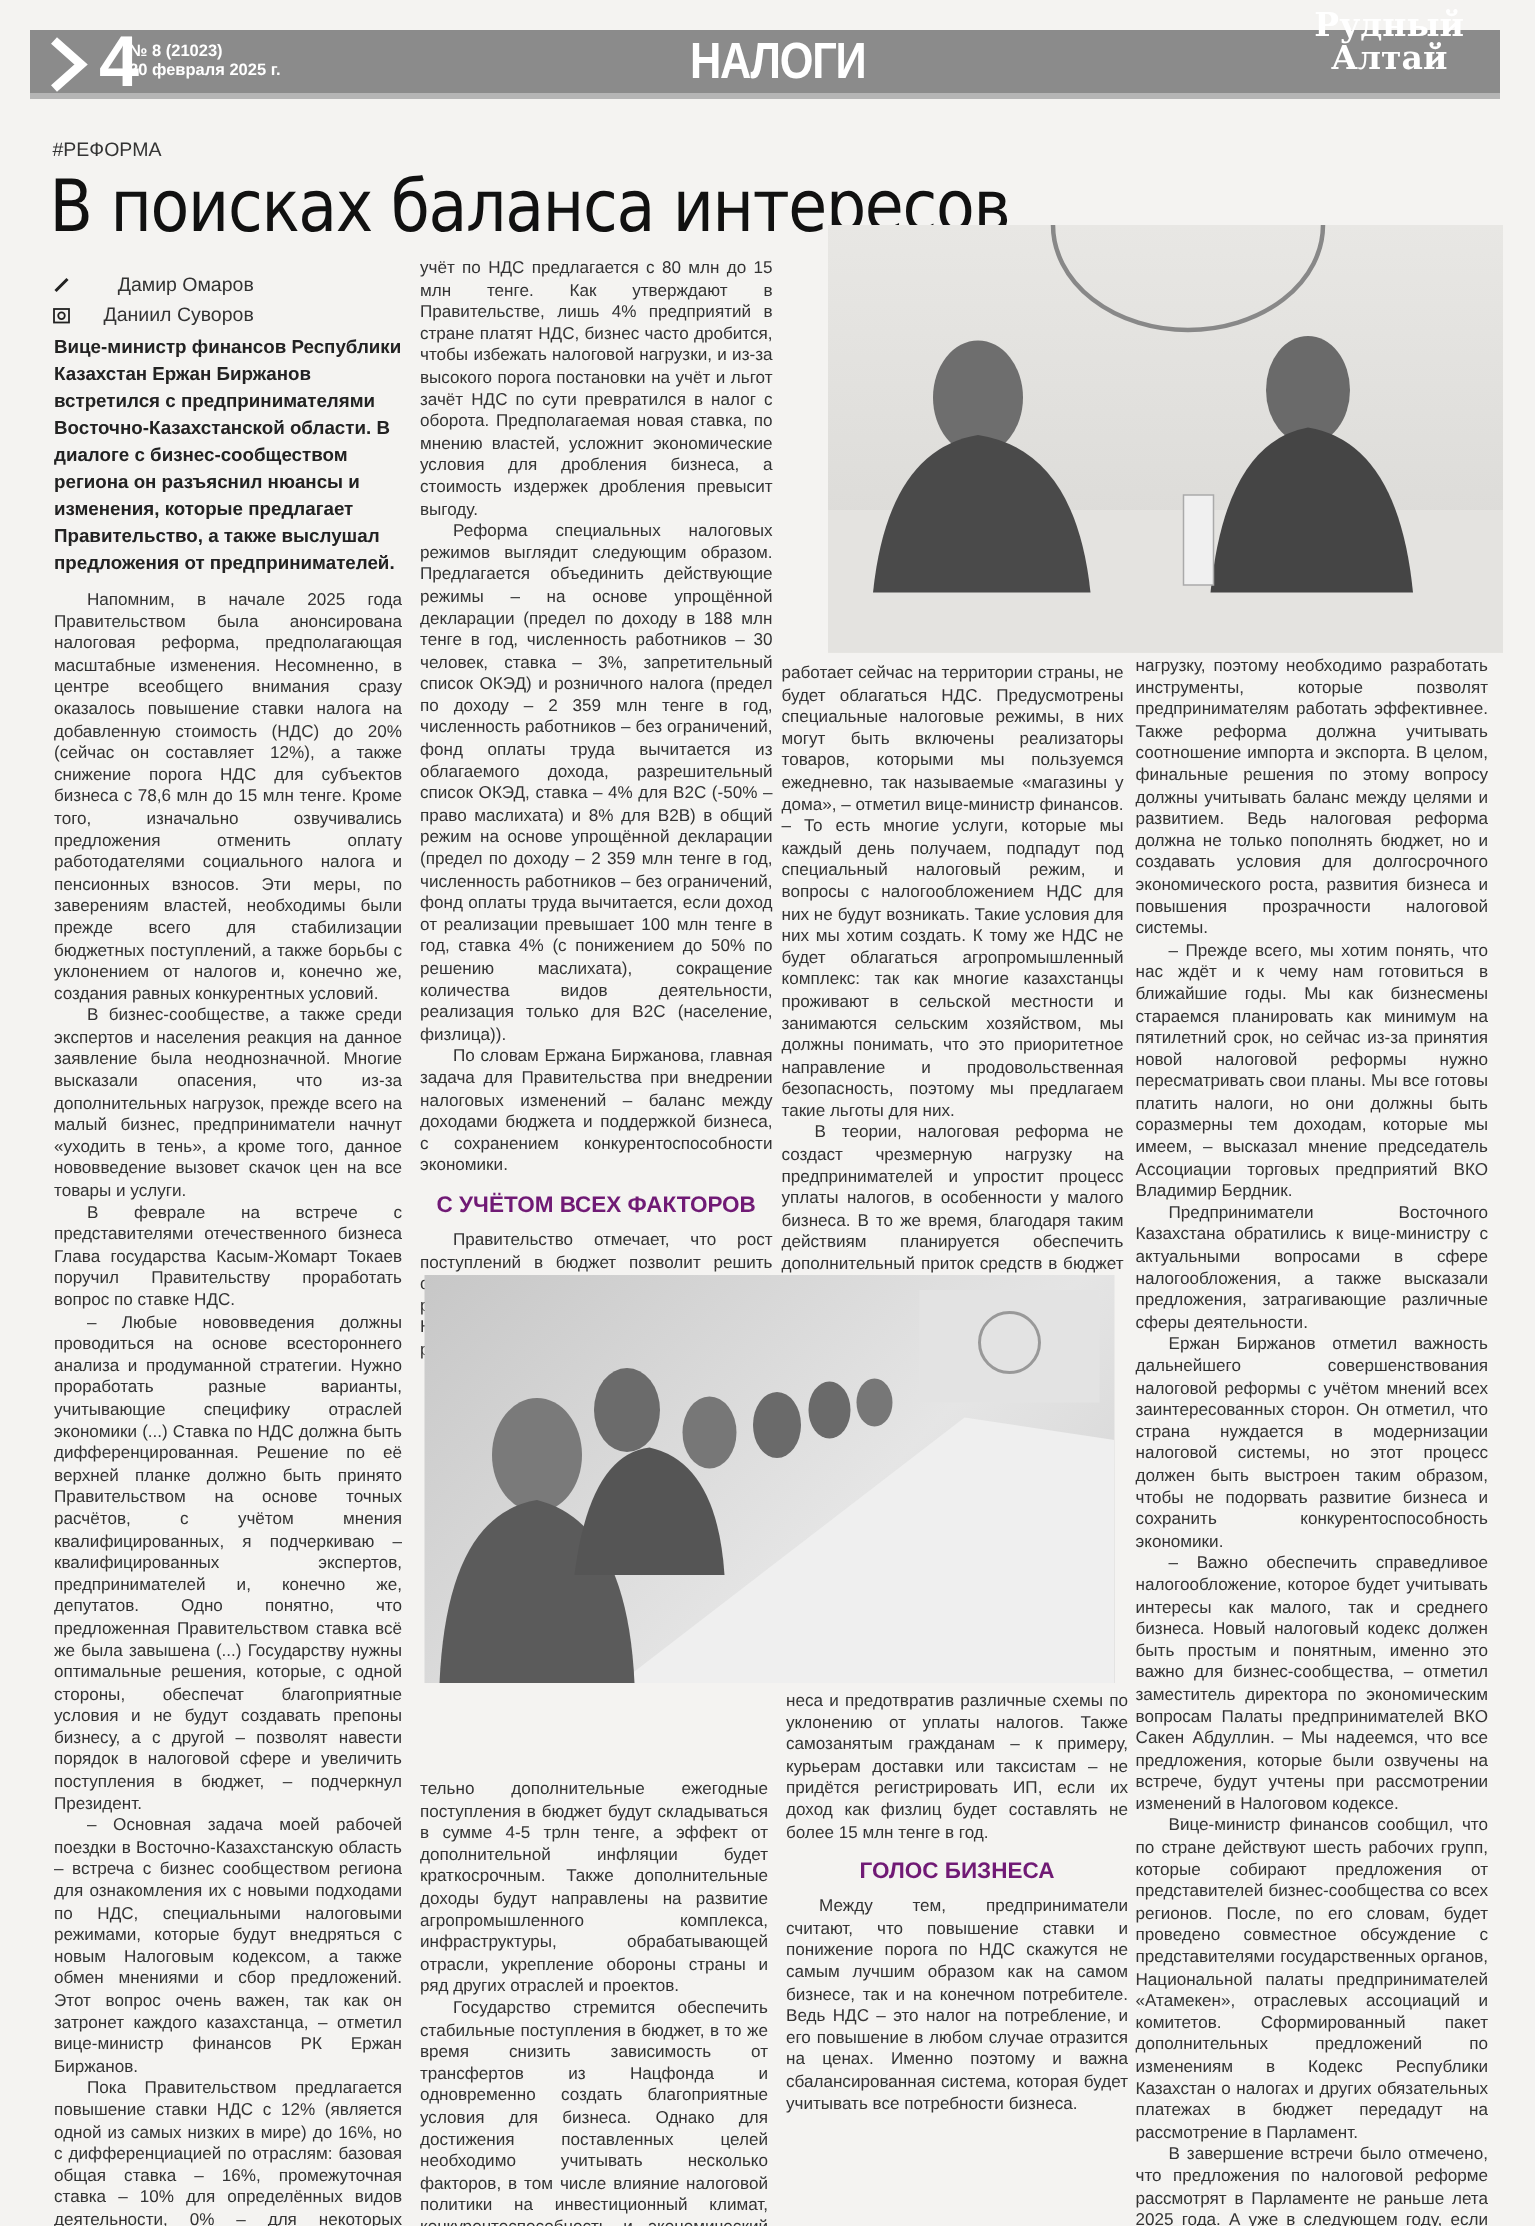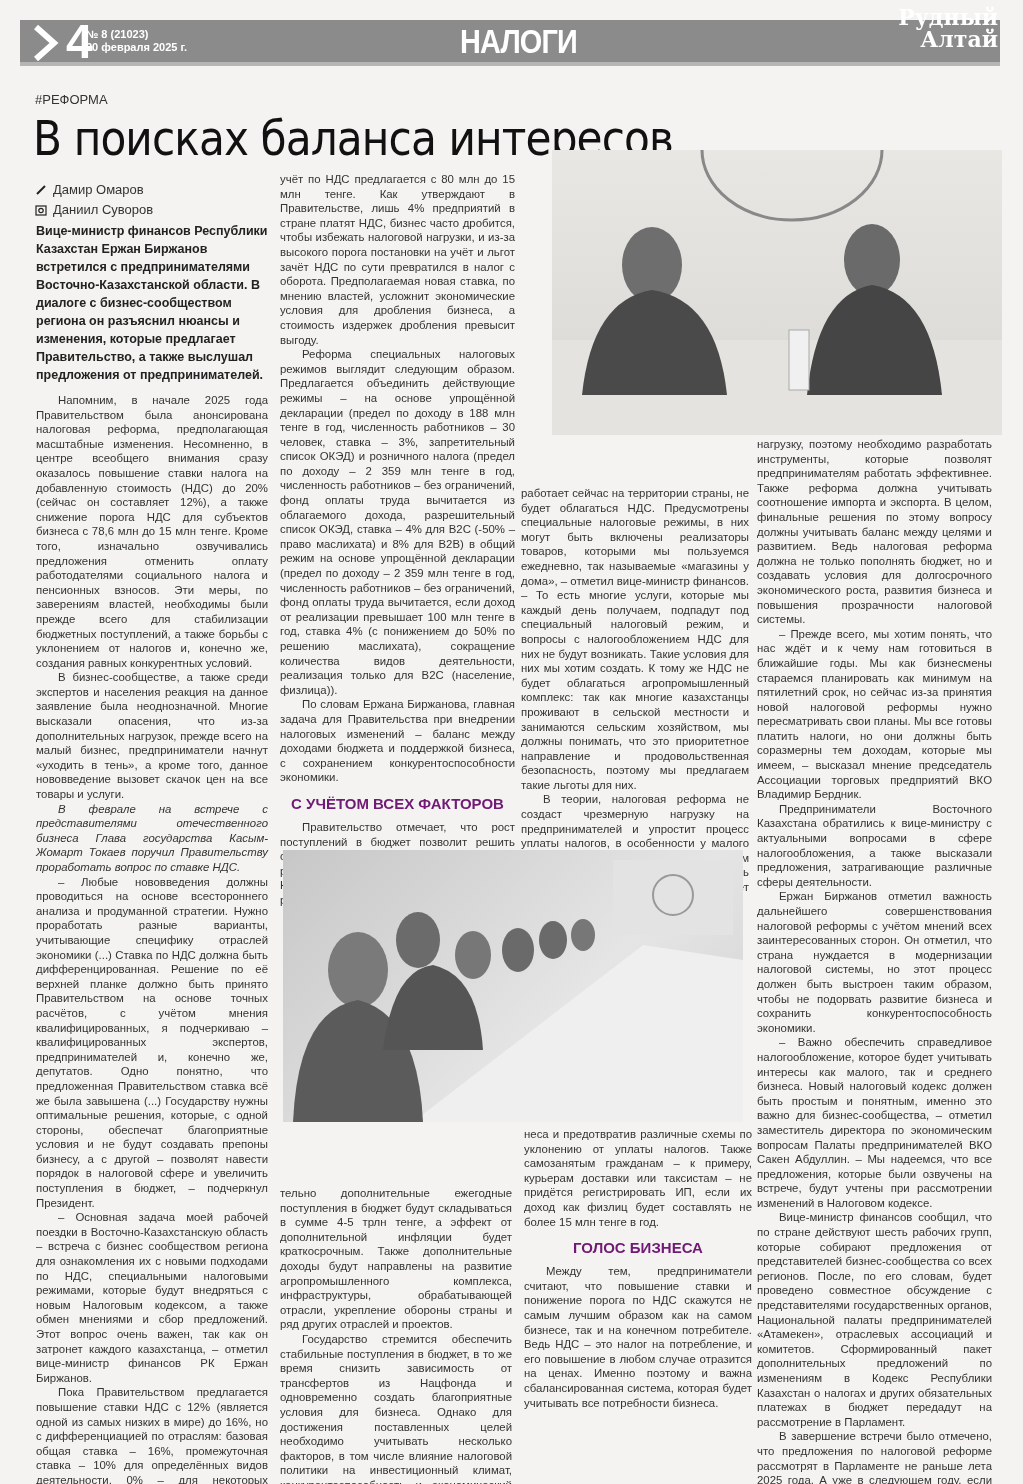--- a/index.html
+++ b/index.html
@@ -7,27 +7,27 @@
   body { position: relative; font-family: "Liberation Sans", sans-serif; color: #222; }
 
   .header-bar {
     position: absolute; left: 20px; top: 20px; width: 980px; height: 46px;
     background: #8b8b8b; border-bottom: 4px solid #b5b5b5;
   }
   .chevron { position: absolute; left: 12px; top: 4px; width: 28px; height: 38px; }
   .page-num { position: absolute; left: 46px; top: -2px; font: bold 48px "Liberation Sans", sans-serif; color: #fff; line-height: 48px; }
   .issue { position: absolute; left: 66px; top: 8px; font: bold 11px "Liberation Sans", sans-serif; color: #fff; line-height: 13px; }
   .section-title { position: absolute; left: 440px; top: 2px; font: bold 34px "Liberation Sans Narrow", "Liberation Sans", sans-serif; color: #fff; letter-spacing: -1px; transform: scaleX(0.85); transform-origin: left; }
-  .masthead { position: absolute; right: 2px; top: -14px; text-align: right; font: bold 22px "DejaVu Serif", serif; color: #fff; line-height: 22px; }
+  .masthead { position: absolute; right: 24px; top: -14px; text-align: center; font: bold 22px "DejaVu Serif", serif; color: #fff; line-height: 22px; }
 
   .rubric { position: absolute; left: 35px; top: 92px; font-size: 13px; color: #333; }
   .headline { position: absolute; left: 33px; top: 110px; font: 48px "DejaVu Sans", sans-serif; letter-spacing: -1px; color: #111; transform: scaleX(0.88); transform-origin: left; white-space: nowrap; }
 
   .credits { position: absolute; left: 35px; top: 180px; font-size: 13px; line-height: 20px; color: #333; }
-  .credit-row { display: flex; align-items: center; gap: 6px; }
+  .credit-row { display: flex; align-items: center; gap: 22px; justify-content: space-between; }
   .icon { display: inline-block; width: 12px; height: 12px; }
 
   .lead { position: absolute; left: 36px; top: 222px; width: 232px; font: bold 12.5px "Liberation Sans", sans-serif; line-height: 18px; color: #222; }
 
   .col { position: absolute; font-size: 11.4px; line-height: 14.6px; text-align: justify; color: #333; }
   .col p { text-indent: 22px; }
   .col h3 { font: bold 15px "Liberation Sans", sans-serif; text-align: center; margin: 10px 0 8px; line-height: 17px; color: #701a75; }
 
   .photo { position: absolute; background: #cfcfcf; overflow: hidden; }
   .photo-top { left: 552px; top: 150px; width: 450px; height: 285px; background: linear-gradient(#e8e7e4, #d8d7d4); }
@@ -70,21 +70,21 @@
       </svg>
     <span>Даниил Суворов</span>
   </div>
 </div>
 
 <div class="lead">Вице-министр финансов Республики Казахстан Ержан Биржанов встретился с предпринимателями Восточно-Казахстанской области. В диалоге с бизнес-сообществом региона он разъяснил нюансы и изменения, которые предлагает Правительство, а также выслушал предложения от предпринимателей.</div>
 
 <div class="col" style="left:36px; top:393px; width:232px;">
   <p>Напомним, в начале 2025 года Правительством была анонсирована налоговая реформа, предполагающая масштабные изменения. Несомненно, в центре всеобщего внимания сразу оказалось повышение ставки налога на добавленную стоимость (НДС) до 20% (сейчас он составляет 12%), а также снижение порога НДС для субъектов бизнеса с 78,6 млн до 15 млн тенге. Кроме того, изначально озвучивались предложения отменить оплату работодателями социального налога и пенсионных взносов. Эти меры, по заверениям властей, необходимы были прежде всего для стабилизации бюджетных поступлений, а также борьбы с уклонением от налогов и, конечно же, создания равных конкурентных условий.</p>
   <p>В бизнес-сообществе, а также среди экспертов и населения реакция на данное заявление была неоднозначной. Многие высказали опасения, что из-за дополнительных нагрузок, прежде всего на малый бизнес, предприниматели начнут «уходить в тень», а кроме того, данное нововведение вызовет скачок цен на все товары и услуги.</p>
-  <p style="font-style:italic">В феврале на встрече с представителями отечественного бизнеса Глава государства Касым-Жомарт Токаев поручил Правительству проработать вопрос по ставке НДС.</p>
+  <p style="">В феврале на встрече с представителями отечественного бизнеса Глава государства Касым-Жомарт Токаев поручил Правительству проработать вопрос по ставке НДС.</p>
   <p>– Любые нововведения должны проводиться на основе всестороннего анализа и продуманной стратегии. Нужно проработать разные варианты, учитывающие специфику отраслей экономики (...) Ставка по НДС должна быть дифференцированная. Решение по её верхней планке должно быть принято Правительством на основе точных расчётов, с учётом мнения квалифицированных, я подчеркиваю – квалифицированных экспертов, предпринимателей и, конечно же, депутатов. Одно понятно, что предложенная Правительством ставка всё же была завышена (...) Государству нужны оптимальные решения, которые, с одной стороны, обеспечат благоприятные условия и не будут создавать препоны бизнесу, а с другой – позволят навести порядок в налоговой сфере и увеличить поступления в бюджет, – подчеркнул Президент.</p>
   <p>– Основная задача моей рабочей поездки в Восточно-Казахстанскую область – встреча с бизнес сообществом региона для ознакомления их с новыми подходами по НДС, специальными налоговыми режимами, которые будут внедряться с новым Налоговым кодексом, а также обмен мнениями и сбор предложений. Этот вопрос очень важен, так как он затронет каждого казахстанца, – отметил вице-министр финансов РК Ержан Биржанов.</p>
   <p>Пока Правительством предлагается повышение ставки НДС с 12% (является одной из самых низких в мире) до 16%, но с дифференциацией по отраслям: базовая общая ставка – 16%, промежуточная ставка – 10% для определённых видов деятельности, 0% – для некоторых отраслей, в том числе для сельхозтоваропроизводителей.</p>
 
 </div>
 
 <div class="col" style="left:280px; top:172px; width:235px;">
   <p style="text-indent:0">учёт по НДС предлагается с 80 млн до 15 млн тенге. Как утверждают в Правительстве, лишь 4% предприятий в стране платят НДС, бизнес часто дробится, чтобы избежать налоговой нагрузки, и из-за высокого порога постановки на учёт и льгот зачёт НДС по сути превратился в налог с оборота. Предполагаемая новая ставка, по мнению властей, усложнит экономические условия для дробления бизнеса, а стоимость издержек дробления превысит выгоду.</p>
   <p>Реформа специальных налоговых режимов выглядит следующим образом. Предлагается объединить действующие режимы – на основе упрощённой декларации (предел по доходу в 188 млн тенге в год, численность работников – 30 человек, ставка – 3%, запретительный список ОКЭД) и розничного налога (предел по доходу – 2 359 млн тенге в год, численность работников – без ограничений, фонд оплаты труда вычитается из облагаемого дохода, разрешительный список ОКЭД, ставка – 4% для B2C (-50% – право маслихата) и 8% для B2B) в общий режим на основе упрощённой декларации (предел по доходу – 2 359 млн тенге в год, численность работников – без ограничений, фонд оплаты труда вычитается, если доход от реализации превышает 100 млн тенге в год, ставка 4% (с понижением до 50% по решению маслихата), сокращение количества видов деятельности, реализация только для B2C (население, физлица)).</p>
   <p>По словам Ержана Биржанова, главная задача для Правительства при внедрении налоговых изменений – баланс между доходами бюджета и поддержкой бизнеса, с сохранением конкурентоспособности экономики.</p>
@@ -97,21 +97,21 @@
     <path d="M150 0 A 90 70 0 0 0 330 0" fill="none" stroke="#888" stroke-width="3"></path>
     <rect x="0" y="190" width="450" height="95" fill="#e4e3e0"></rect>
     <ellipse cx="100" cy="115" rx="30" ry="38" fill="#6e6e6e"></ellipse>
     <path d="M30 245 Q40 150 100 140 Q165 150 175 245 Z" fill="#4a4a4a"></path>
     <ellipse cx="320" cy="110" rx="28" ry="36" fill="#6a6a6a"></ellipse>
     <path d="M255 245 Q265 145 320 135 Q380 145 390 245 Z" fill="#454545"></path>
     <rect x="237" y="180" width="20" height="60" fill="#f0f0f0" stroke="#aaa"></rect>
   </svg>
 </div>
 
-<div class="col" style="left:521px; top:442px; width:228px;margin-top:44px;">
+<div class="col" style="left:521px; top:442px; width:228px;">
   <p style="text-indent:0">работает сейчас на территории страны, не будет облагаться НДС. Предусмотрены специальные налоговые режимы, в них могут быть включены реализаторы товаров, которыми мы пользуемся ежедневно, так называемые «магазины у дома», – отметил вице-министр финансов. – То есть многие услуги, которые мы каждый день получаем, подпадут под специальный налоговый режим, и вопросы с налогообложением НДС для них не будут возникать. Такие условия для них мы хотим создать. К тому же НДС не будет облагаться агропромышленный комплекс: так как многие казахстанцы проживают в сельской местности и занимаются сельским хозяйством, мы должны понимать, что это приоритетное направление и продовольственная безопасность, поэтому мы предлагаем такие льготы для них.</p>
   <p>В теории, налоговая реформа не создаст чрезмерную нагрузку на предпринимателей и упростит процесс уплаты налогов, в особенности у малого бизнеса. В то же время, благодаря таким действиям планируется обеспечить дополнительный приток средств в бюджет страны, создав равные условия для биз-</p>
 </div>
 
 <div class="col" style="left:757px; top:437px; width:235px;">
   <p style="text-indent:0">нагрузку, поэтому необходимо разработать инструменты, которые позволят предпринимателям работать эффективнее. Также реформа должна учитывать соотношение импорта и экспорта. В целом, финальные решения по этому вопросу должны учитывать баланс между целями и развитием. Ведь налоговая реформа должна не только пополнять бюджет, но и создавать условия для долгосрочного экономического роста, развития бизнеса и повышения прозрачности налоговой системы.</p>
   <p>– Прежде всего, мы хотим понять, что нас ждёт и к чему нам готовиться в ближайшие годы. Мы как бизнесмены стараемся планировать как минимум на пятилетний срок, но сейчас из-за принятия новой налоговой реформы нужно пересматривать свои планы. Мы все готовы платить налоги, но они должны быть соразмерны тем доходам, которые мы имеем, – высказал мнение председатель Ассоциации торговых предприятий ВКО Владимир Бердник.</p>
   <p>Предприниматели Восточного Казахстана обратились к вице-министру с актуальными вопросами в сфере налогообложения, а также высказали предложения, затрагивающие различные сферы деятельности.</p>
   <p>Ержан Биржанов отметил важность дальнейшего совершенствования налоговой реформы с учётом мнений всех заинтересованных сторон. Он отметил, что страна нуждается в модернизации налоговой системы, но этот процесс должен быть выстроен таким образом, чтобы не подорвать развитие бизнеса и сохранить конкурентоспособность экономики.</p>
   <p>– Важно обеспечить справедливое налогообложение, которое будет учитывать интересы как малого, так и среднего бизнеса. Новый налоговый кодекс должен быть простым и понятным, именно это важно для бизнес-сообщества, – отметил заместитель директора по экономическим вопросам Палаты предпринимателей ВКО Сакен Абдуллин. – Мы надеемся, что все предложения, которые были озвучены на встрече, будут учтены при рассмотрении изменений в Налоговом кодексе.</p>

